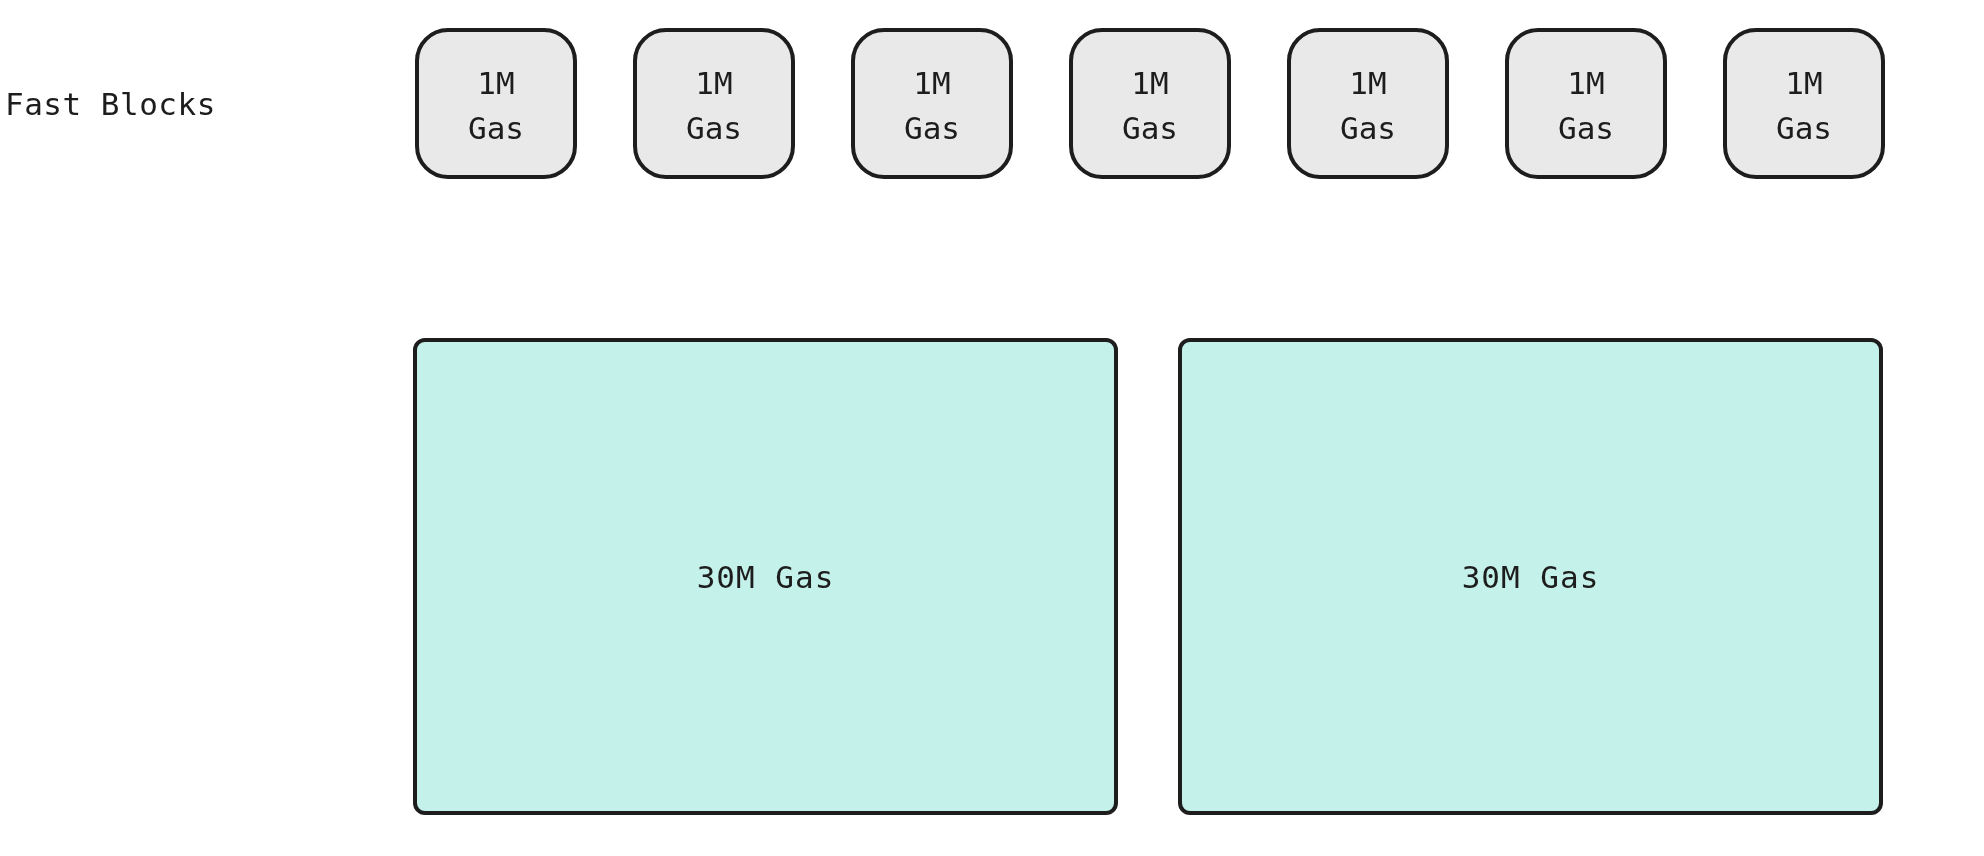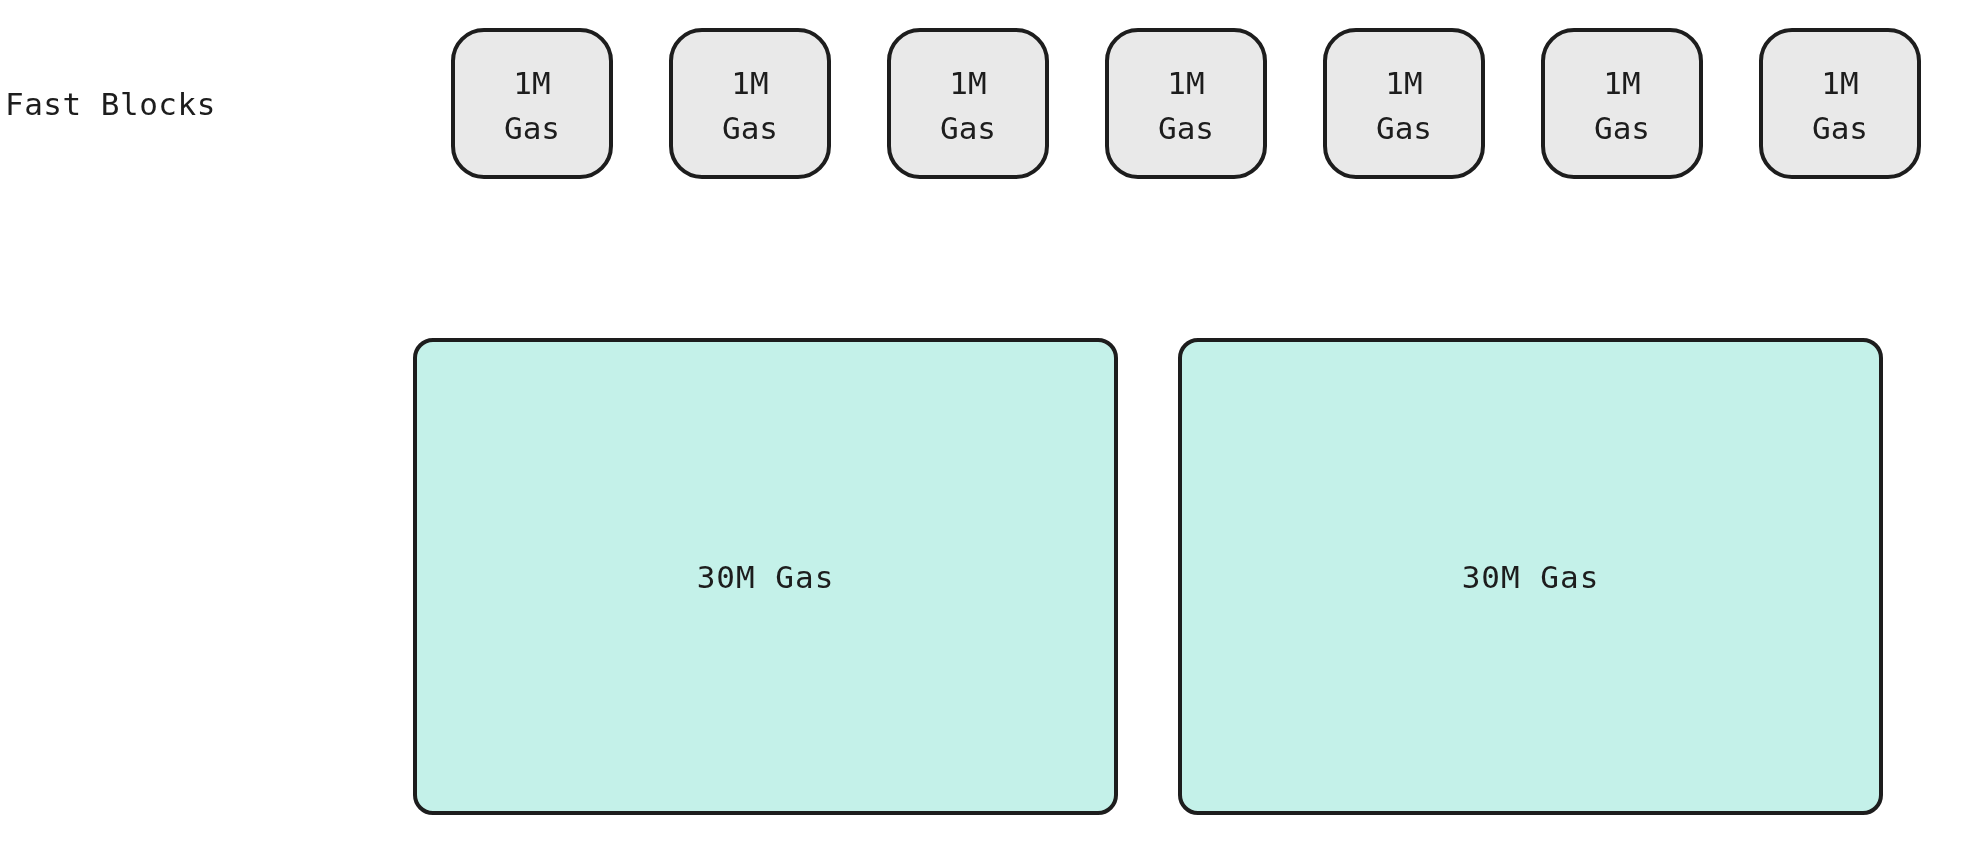--- a/index.html
+++ b/index.html
@@ -32,21 +32,20 @@
     color: var(--ink);
   }
   .row-label.fast { top: 28px; height: 151px; }
   .row-label.slow { top: 338px; height: 477px; }
 
   .fast-row {
     position: absolute;
     left: 415px; top: 28px;
     display: flex;
     gap: 56px;
-    margin-left: 36px;
   }
   .fast-block {
     width: 162px; height: 151px;
     background: var(--fast-fill);
     border: 4px solid var(--ink);
     border-radius: 33px;
     display: flex;
     flex-direction: column;
     align-items: center;
     justify-content: center;
@@ -59,21 +58,21 @@
   .slow-row {
     position: absolute;
     left: 413px; top: 338px;
     display: flex;
     gap: 60px;
   }
   .slow-block {
     width: 705px; height: 477px;
     background: var(--slow-fill);
     border: 4px solid var(--ink);
-    border-radius: 20px;
+    border-radius: 12px;
     display: flex;
     align-items: center;
     justify-content: center;
     font-size: 31px;
     letter-spacing: 1px;
   }
 </style>
 </head>
 <body>
 

